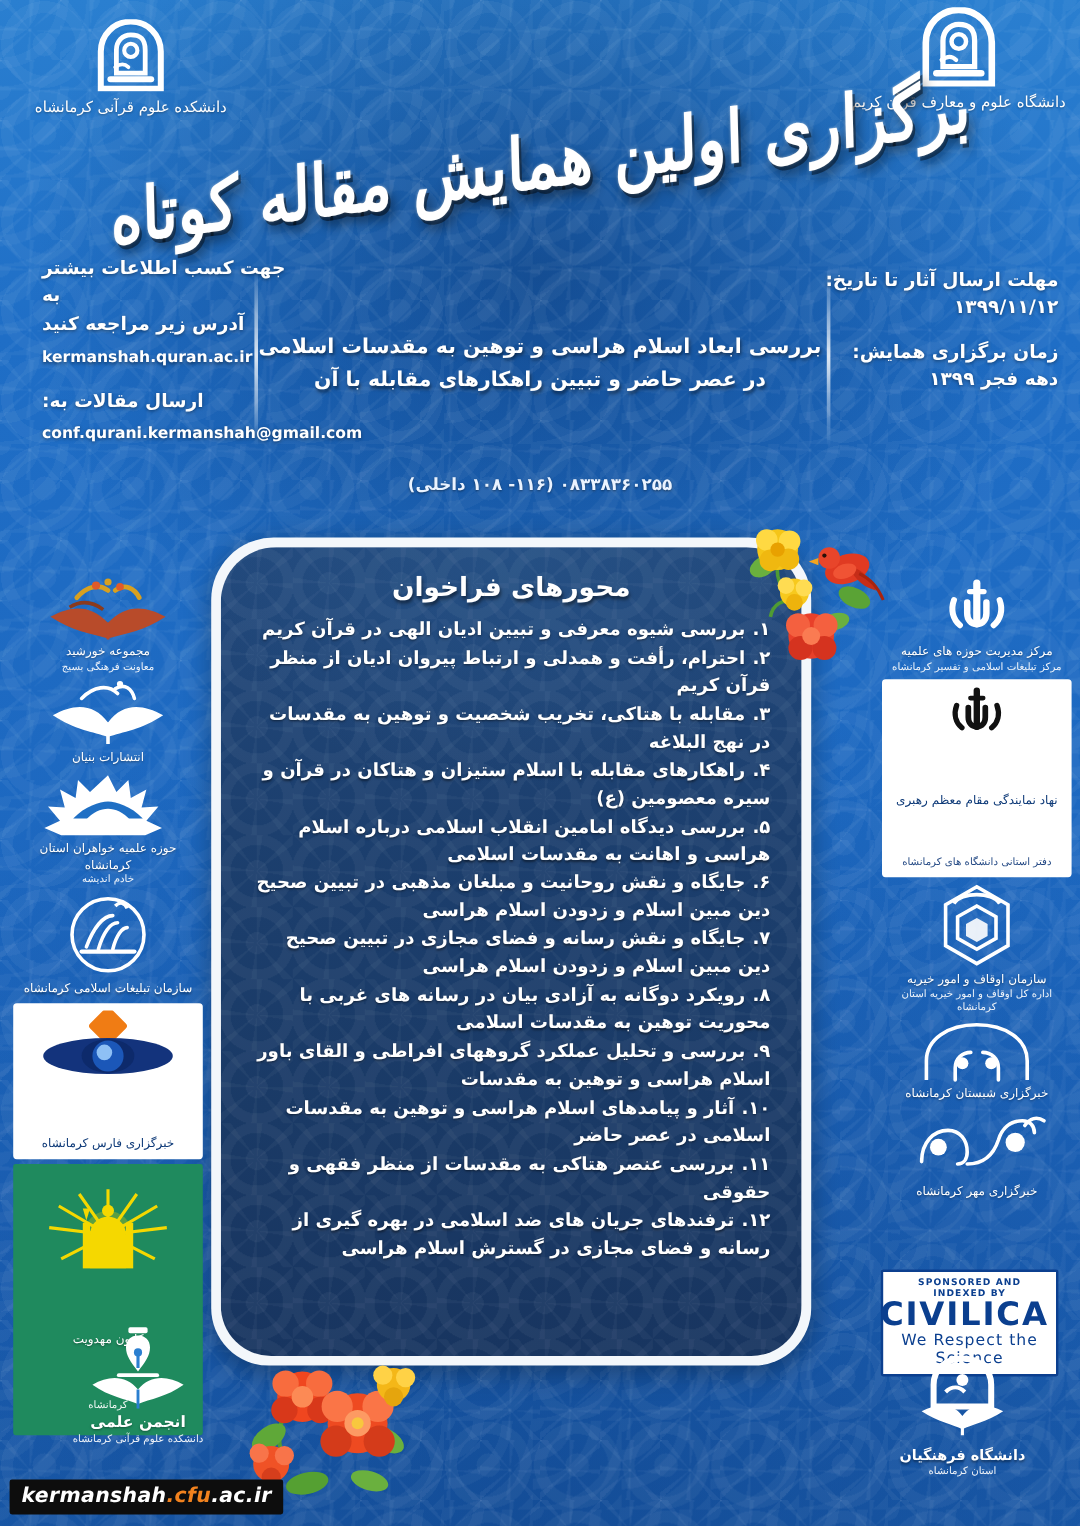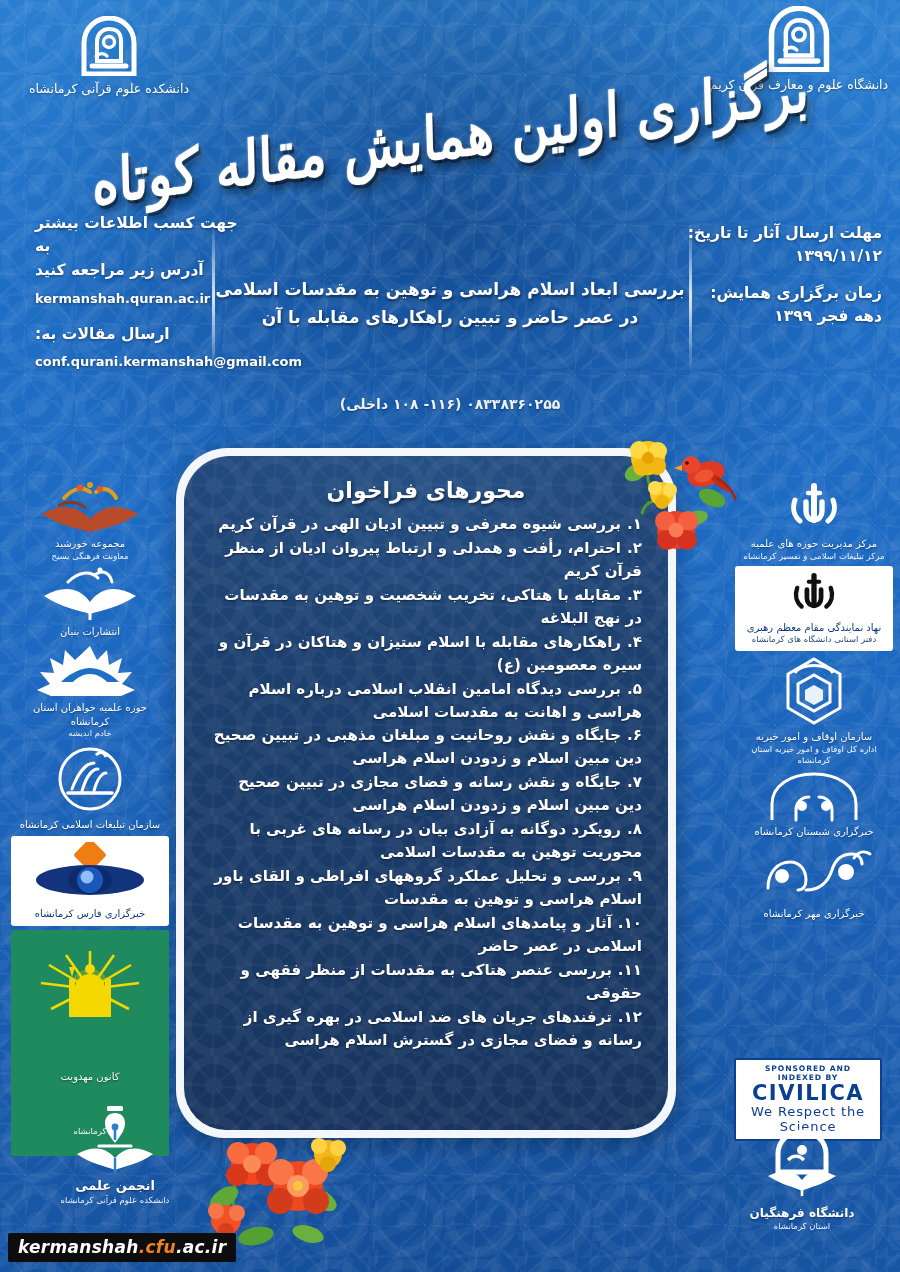--- a/index.html
+++ b/index.html
@@ -140,31 +140,31 @@
   .logo{
     width:150px;text-align:center;color:#fff;
     display:flex;flex-direction:column;align-items:center;justify-content:center;
   }
   .logo .mark{display:flex;align-items:center;justify-content:center;}
   .logo .cap{
     font-size:10px;line-height:1.35;margin-top:3px;
     text-shadow:0 1px 2px rgba(0,0,0,.4);
   }
   .logo .cap2{font-size:8.5px;opacity:.92;line-height:1.3;}
-  .logo.boxed{background:#fff;border-radius:3px;padding:6px 4px;color:#123a7a;}
+  .logo.boxed{background:#fff;border-radius:3px;padding:6px 4px;color:#123a7a;gap:40px;}
   .logo.boxed .cap{color:#0e3a78;text-shadow:none;}
   .logo.green{background:#1f8a5e;border-radius:2px;padding:19px 4px;gap:42px;}
 
   
   #civilica{
     background:#fff;border:2px solid #0b3f8f;border-radius:2px;
     width:132px;padding:4px 6px 5px;text-align:center;color:#0b3f8f;
   }
   #civilica .c-top{font-size:7.6px;font-weight:bold;letter-spacing:.9px;text-transform:uppercase;}
-  #civilica .c-mid{font-size:21px;font-weight:bold;letter-spacing:1.5px;line-height:1.05;}
+  #civilica .c-mid{font-size:27px;font-weight:bold;letter-spacing:1.5px;line-height:1.05;}
   #civilica .c-bot{font-size:13px;letter-spacing:.9px;}
 
   
   #url-badge{
     left:8px;bottom:10px;background:#0d0d0d;border-radius:2px;
     padding:4px 10px 5px;direction:ltr;z-index:9;
   }
   #url-badge span{font-size:17px;font-weight:bold;font-style:italic;letter-spacing:.3px;}
   .u-w{color:#ffffff;}
   .u-o{color:#f2821e;}

